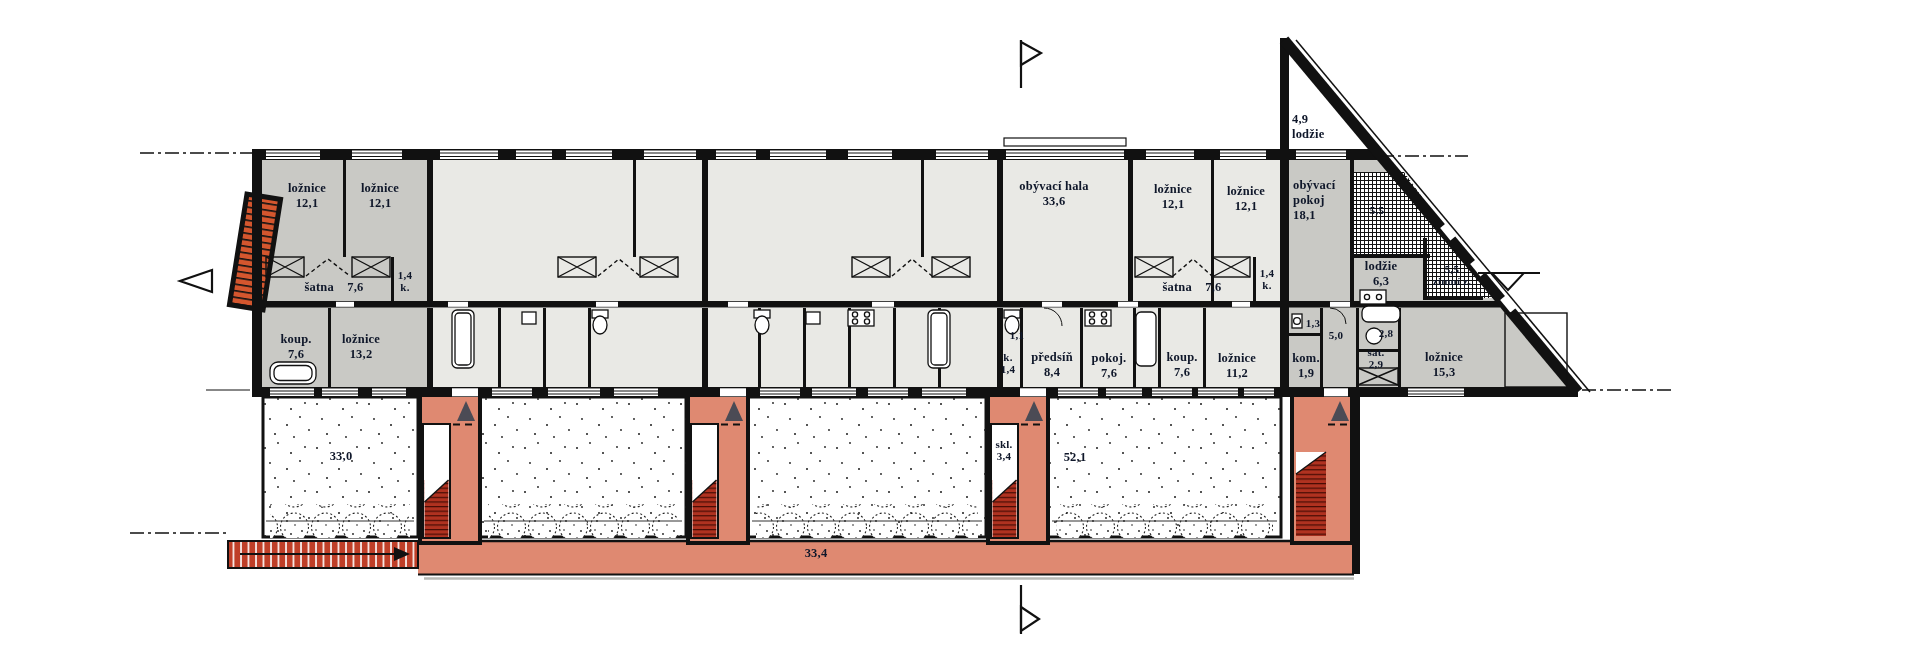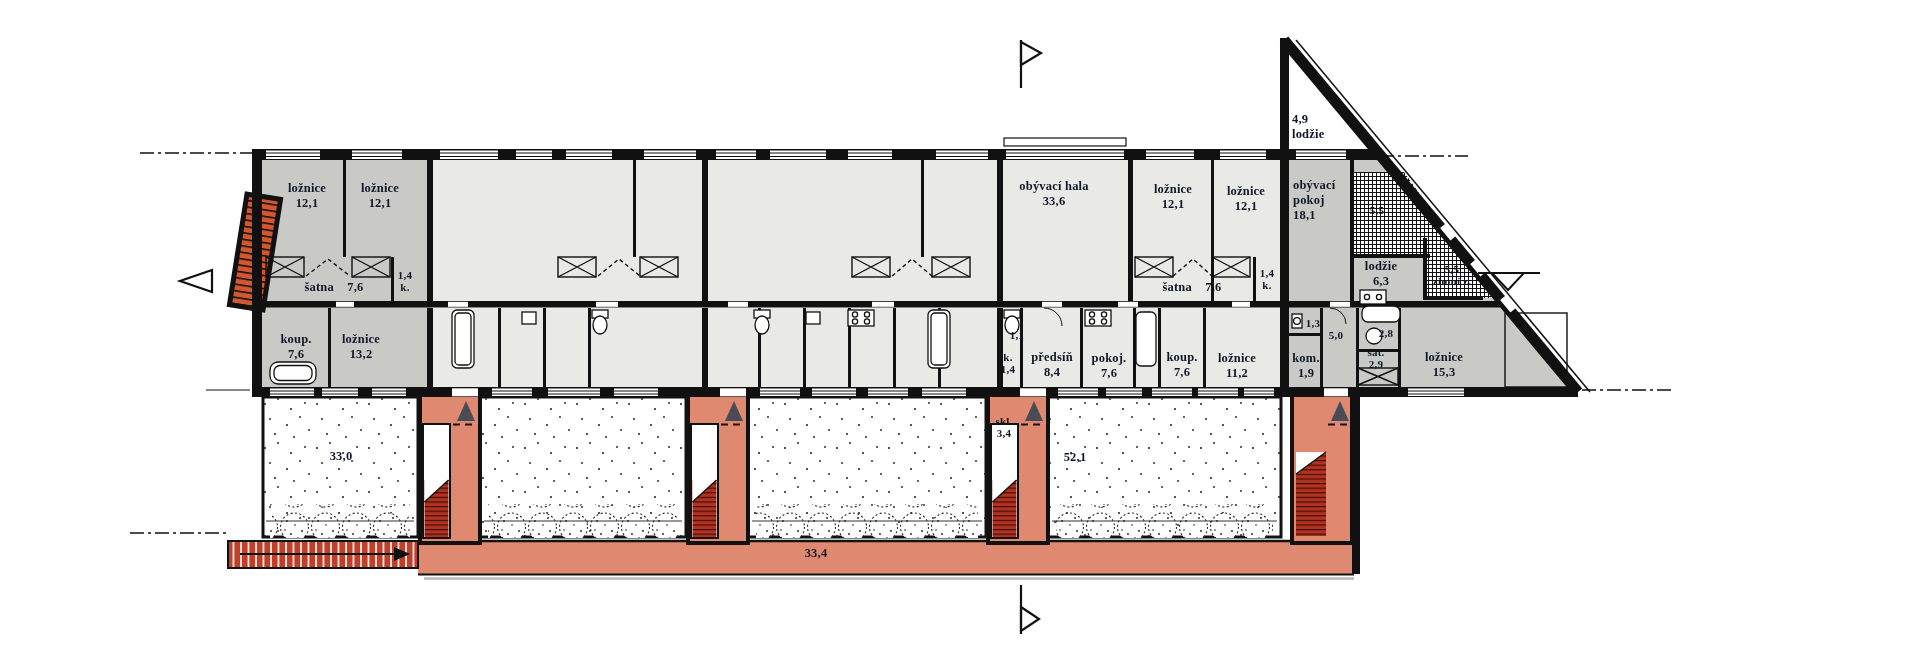--- a/index.html
+++ b/index.html
@@ -480,21 +480,21 @@
   <span>šat.</span>
   <span>2,9</span>
 </div>
 <div class="lbl" style="left:1412px;top:350px;width:64px">
   <span>ložnice</span>
   <span>15,3</span>
 </div>
 <div class="lbl" style="left:316px;top:449px;width:50px">
   <span>33,0</span>
 </div>
-<div class="lbl sm" style="left:988px;top:416px;width:32px">
+<div class="lbl sm" style="left:988px;top:439px;width:32px">
   <span>skl.</span>
   <span>3,4</span>
 </div>
 <div class="lbl" style="left:1050px;top:450px;width:50px">
   <span>52,1</span>
 </div>
 <div class="lbl" style="left:788px;top:546px;width:56px">
   <span>33,4</span>
 </div>
 

